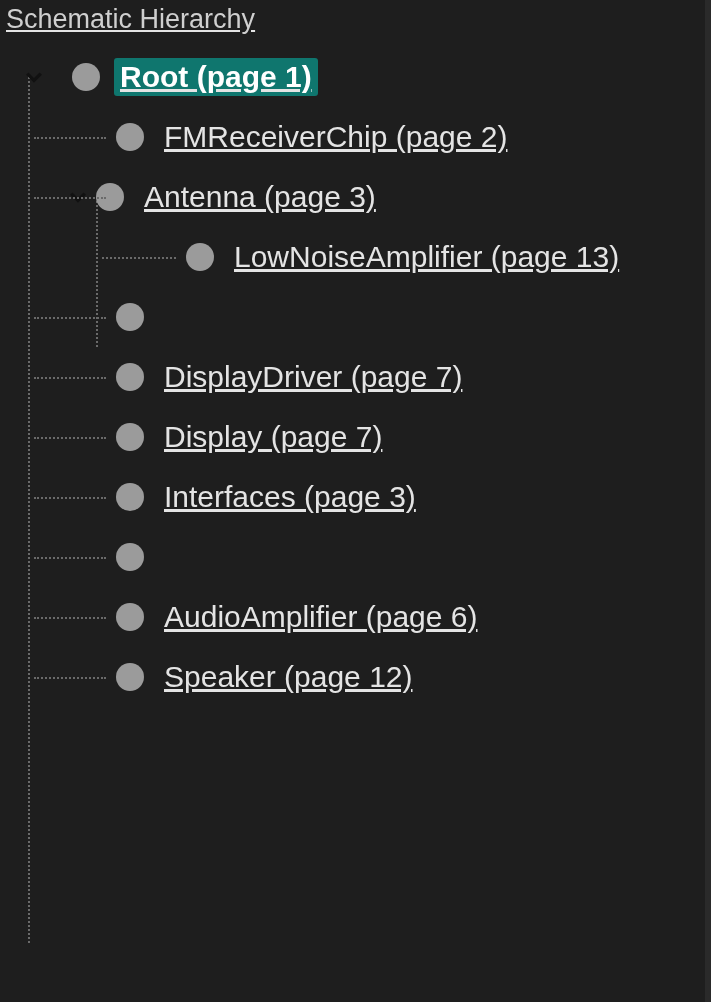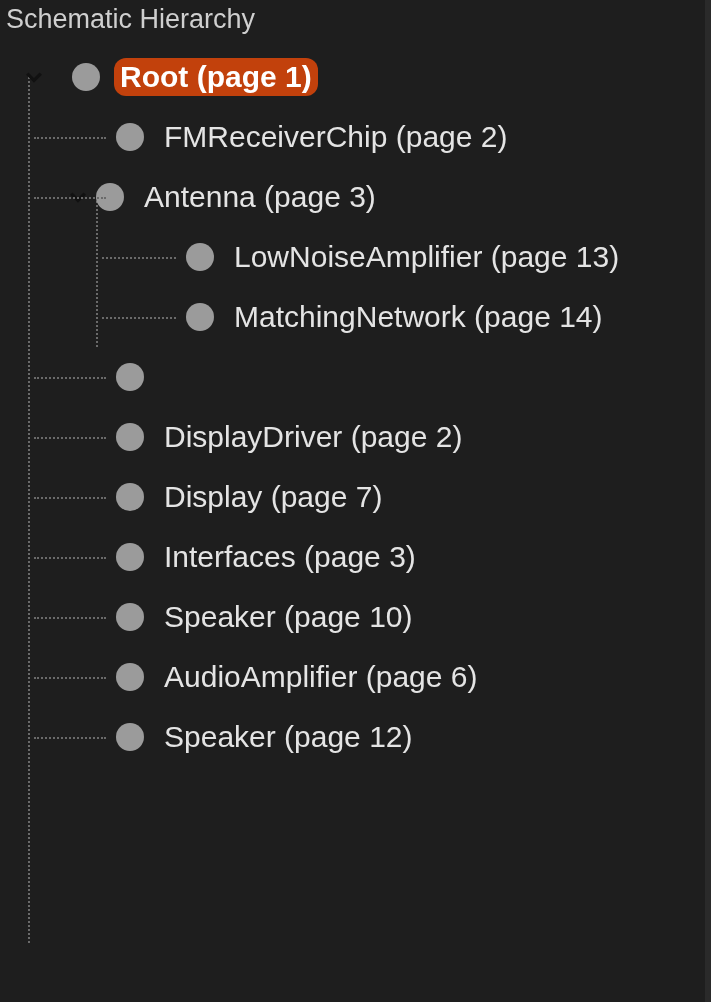--- a/index.html
+++ b/index.html
@@ -9,20 +9,21 @@
     height: 1002px;
     background: #1e1e1e;
     font-family: -apple-system, BlinkMacSystemFont, "Segoe UI", Arial, sans-serif;
     color: #e4e4e4;
     overflow: hidden;
   }
   .panel {
     width: 100%;
     height: 100%;
     box-sizing: border-box;
+    text-decoration: underline;
   }
   .panel-title {
     font-size: 27px;
     color: #cfcfcf;
     padding: 4px 6px 12px 6px;
     font-weight: 400;
   }
   .tree {
     position: relative;
     padding-left: 6px;
@@ -70,24 +71,23 @@
   }
 
   .label {
     font-size: 30px;
     white-space: nowrap;
     color: #e4e4e4;
     padding: 2px 6px;
     border-radius: 3px;
   }
   .label.selected {
-    background: #c2410c;
+    background: #0f766e;
     color: #ffffff;
     font-weight: 700;
-    border-radius: 12px;
   }
   .label.root {
     font-weight: 700;
   }
 
   
   .vguide {
     position: absolute;
     border-left: 2px dotted #6a6a6a;
     width: 0;
@@ -151,55 +151,49 @@
       <span class="bullet"></span>
       <span class="label">Antenna (page 3)</span>
     </div>
 
     <div class="row indent-2">
       <span class="chev-col"></span>
       <span class="bullet"></span>
       <span class="label">LowNoiseAmplifier (page 13)</span>
     </div>
 
-    <div class="row indent-2">
-      <span class="chev-col"></span>
-      <span class="bullet"></span>
-      <span class="label">MatchingNetwork (page 14)</span>
-    </div>
-
-
-    <div class="row indent-1">
-      <span class="chev-col"></span>
-      <span class="bullet"></span>
-    </div>
-
-    <div class="row indent-1">
-      <span class="chev-col"></span>
-      <span class="bullet"></span>
-      <span class="label">DisplayDriver (page 2)</span>
+
+
+    <div class="row indent-1">
+      <span class="chev-col"></span>
+      <span class="bullet"></span>
+    </div>
+
+    <div class="row indent-1">
+      <span class="chev-col"></span>
+      <span class="bullet"></span>
+      <span class="label">DisplayDriver (page 7)</span>
     </div>
 
     <div class="row indent-1">
       <span class="chev-col"></span>
       <span class="bullet"></span>
       <span class="label">Display (page 7)</span>
     </div>
 
     <div class="row indent-1">
       <span class="chev-col"></span>
       <span class="bullet"></span>
       <span class="label">Interfaces (page 3)</span>
     </div>
 
 
     <div class="row indent-1">
       <span class="chev-col"></span>
       <span class="bullet"></span>
-      <span class="label">Speaker (page 10)</span>
     </div>
 
     <div class="row indent-1">
       <span class="chev-col"></span>
       <span class="bullet"></span>
       <span class="label">AudioAmplifier (page 6)</span>
     </div>
 
     <div class="row indent-1">
       <span class="chev-col"></span>

